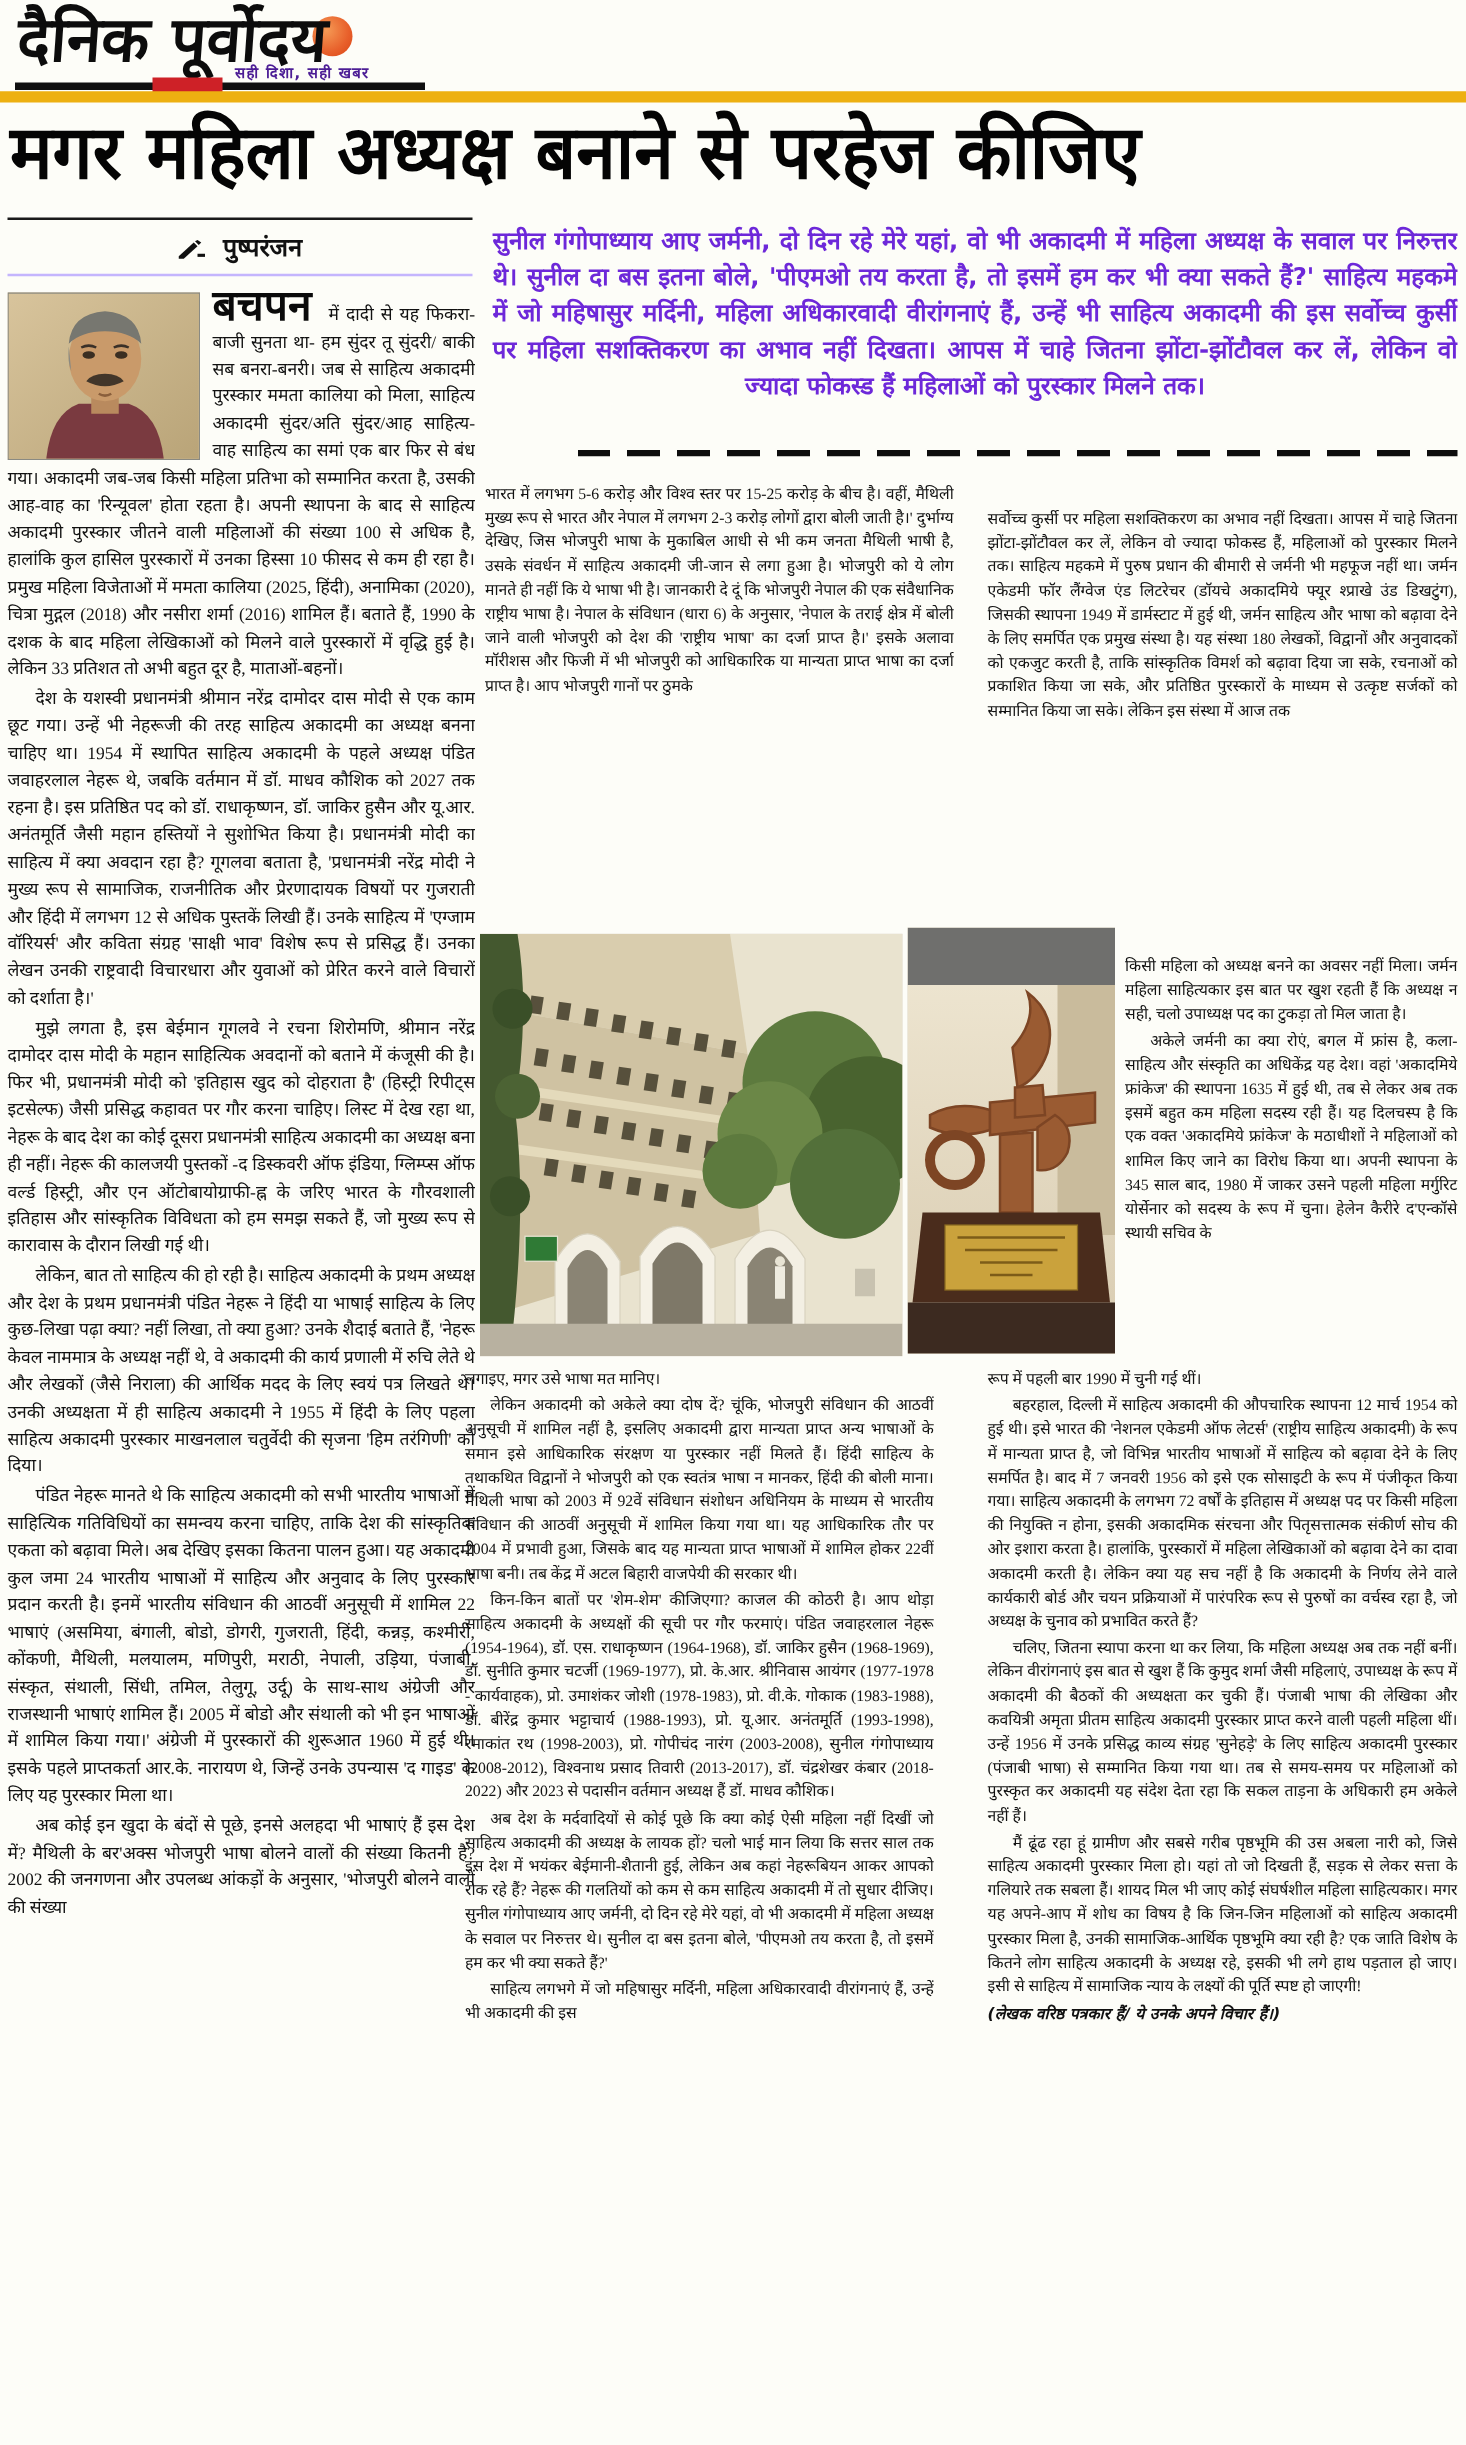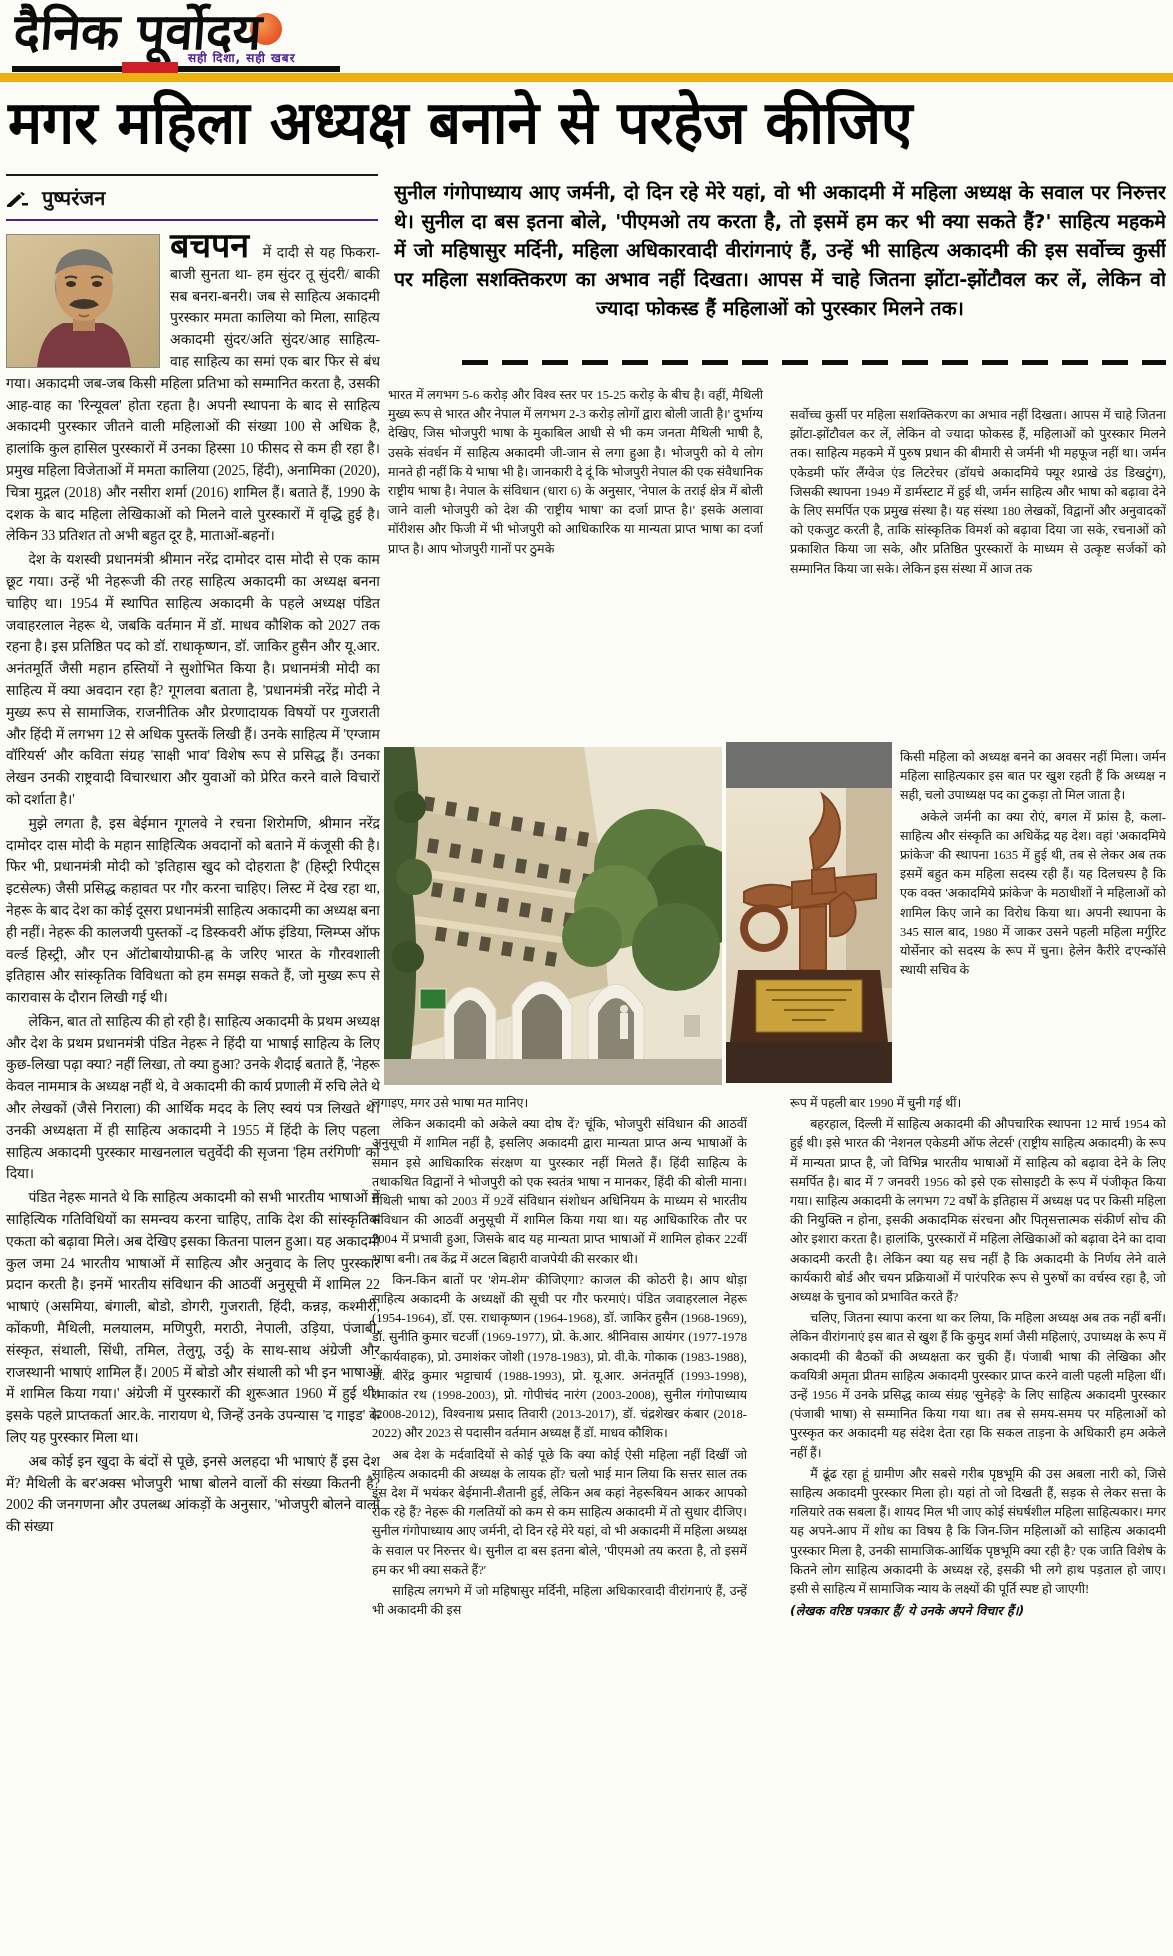--- a/index.html
+++ b/index.html
@@ -16,45 +16,45 @@
         font-size:12px;font-weight:bold;color:#4c1d95;letter-spacing:1px;}
   .mast-blackbar{position:absolute;left:12px;top:66px;width:328px;height:6px;background:#101010;}
   .mast-redbadge{position:absolute;left:122px;top:62px;width:56px;height:12px;background:#ce2127;}
   .mast-yellow{position:absolute;left:0;top:73px;width:1173px;height:9px;background:#edb011;}
   
   .headline{position:absolute;left:8px;top:86px;width:1158px;
         font-family:"DejaVu Sans","Liberation Sans",sans-serif;
         font-size:57px;line-height:70px;font-weight:900;color:#040404;transform:scaleY(1.04);transform-origin:top left;}
   
   .byline-box{position:absolute;left:6px;top:174px;width:372px;border-top:2px solid #1a1a1a;
-        border-bottom:2px solid #4c1d95;text-align:left;padding:8px 0;}
+        border-bottom:2px solid #c4b5fd;text-align:center;padding:8px 0;}
   .byline-inner{font-family:"DejaVu Sans",sans-serif;font-size:20px;font-weight:bold;color:#111;}
   .pen-icon{display:inline-block;vertical-align:-3px;margin-right:7px;}
   .col{position:absolute;overflow:hidden;text-align:justify;}
   .col p{margin:0 0 2px 0;font-size:13.5px;line-height:21.4px;}
   .col p.ind{text-indent:1.6em;}
   .col1{left:6px;top:230px;width:374px;height:1716px;}
   .col1 p{font-size:14px;line-height:21.8px;}
   .colsm p{font-size:12.6px;line-height:19.2px;}
   .author-photo{float:left;width:152px;height:132px;border:1px solid #8a8a82;background:#cbb58e;
         margin:4px 10px 2px 0;}
   .lead-word{font-family:"DejaVu Sans",sans-serif;font-size:34px;font-weight:900;line-height:30px;
         padding-right:8px;color:#0a0a0a;}
   
   .intro{position:absolute;left:394px;top:178px;width:772px;height:178px;overflow:hidden;
         font-family:"DejaVu Sans","Liberation Sans",sans-serif;}
-  .intro p{margin:0;font-size:19.5px;line-height:29px;font-weight:700;color:#000000;
+  .intro p{margin:0;font-size:19.5px;line-height:29px;font-weight:700;color:#6d28d9;
         text-align:justify;text-align-last:center;}
   .dashed-rule{position:absolute;left:462px;top:360px;width:704px;height:5px;
         background:repeating-linear-gradient(90deg,#0d0d0d 0 26px,transparent 26px 40px);}
   
   .col2a{left:388px;top:386px;width:375px;height:358px;}
   .col2b{left:372px;top:1094px;width:375px;height:860px;}
   .col3a{left:790px;top:406px;width:376px;height:358px;}
-  .col3b{left:900px;top:748px;width:266px;height:336px;}
+  .col3b{left:900px;top:764px;width:266px;height:336px;}
   .col3c{left:790px;top:1094px;width:376px;height:860px;}
   .credit{font-family:"DejaVu Sans",sans-serif;font-weight:bold;font-style:italic;font-size:13px;}
   
   .photo{position:absolute;overflow:hidden;background:#ded8c6;}
   .building-photo{left:384px;top:747px;width:338px;height:338px;}
   .trophy-photo{left:726px;top:742px;width:166px;height:341px;}
   svg{display:block;}
 </style>
 </head>
 <body>

